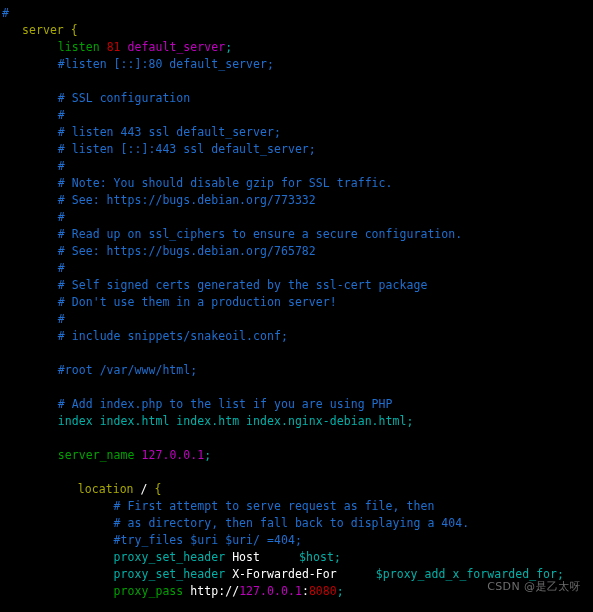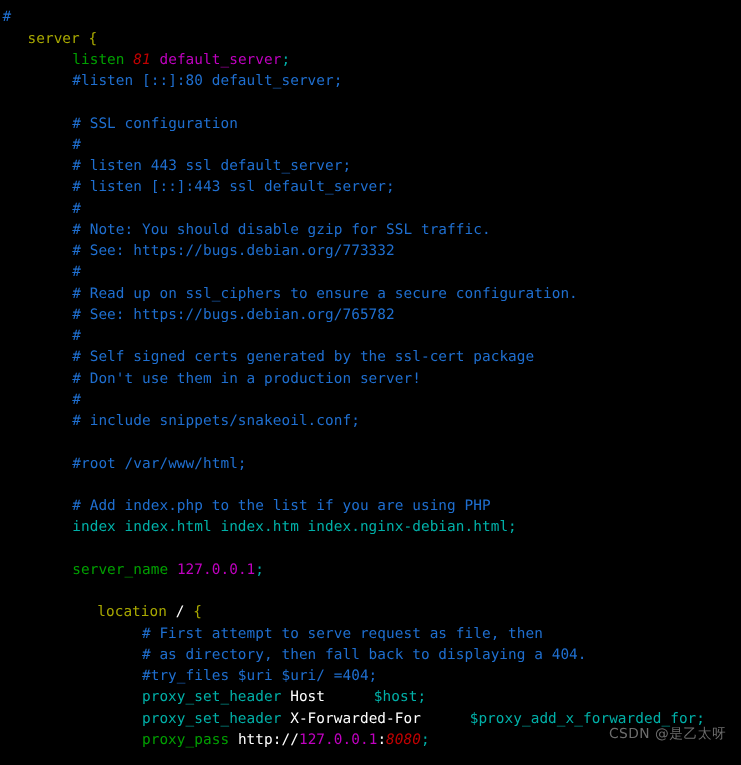--- a/index.html
+++ b/index.html
@@ -38,21 +38,21 @@
     height: 17px;
     white-space: pre;
   }
   
   .tok-kw       { color: #a8a800; margin-left: 20px; }      
   .tok-brace    { color: #a8a800; }
   .tok-plain    { color: #e8e8e8; }
   .tok-comment  { color: #1f6fd0; }
   .tok-dir      { color: #00a000; }      
   .tok-dir2     { color: #00b0a8; text-align: center; }      
-  .tok-num      { color: #c00000; font-style: italic; }      
+  .tok-num      { color: #c00000; }      
   .tok-str      { color: #c000c0; }      
   .tok-var      { color: #00b0a8; margin-left: 32px; }      
   .tok-semi     { color: #00b0a8; }
   .tok-white    { color: #ffffff; }
 
   #watermark {
     position: absolute;
     right: 12px;
     bottom: 18px;
     color: #6d6d6d;

